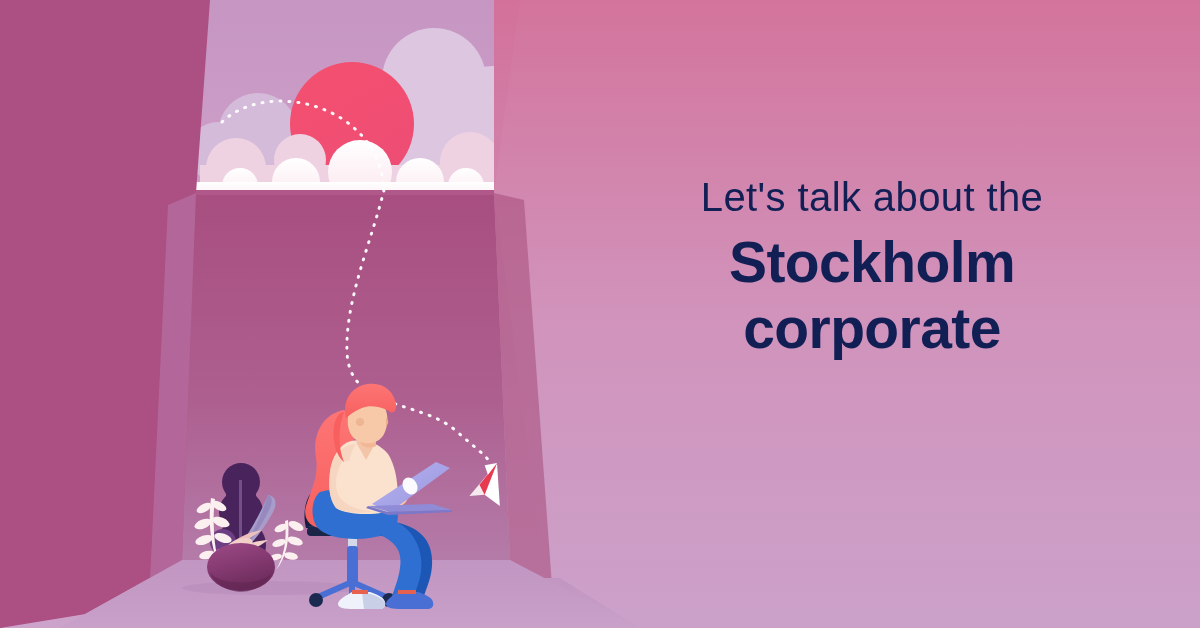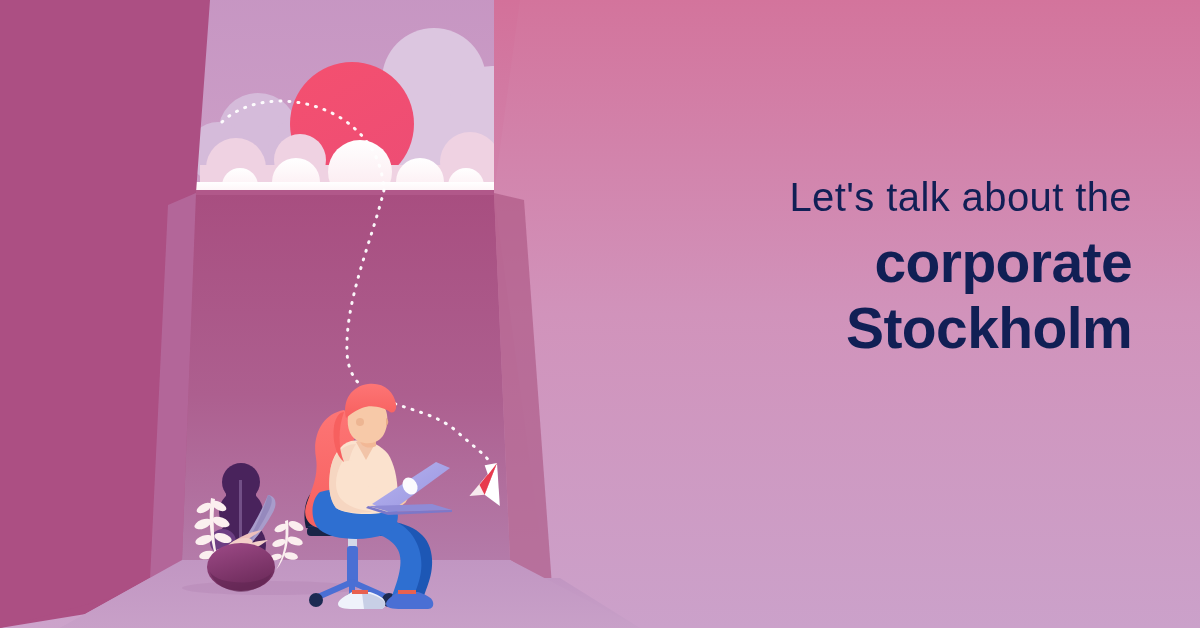--- a/index.html
+++ b/index.html
@@ -21,24 +21,24 @@
   #banner svg.layer {
     position: absolute;
     top: 0;
     left: 0;
     width: 1200px;
     height: 628px;
     display: block;
   }
   #headline {
     position: absolute;
-    right: 68px;
+    right: 58px;
     top: 176px;
     width: 540px;
-    text-align: right;
+    text-align: center;
     z-index: 40;
   }
   .line-light {
     font-family: "Liberation Sans", sans-serif;
     font-size: 40px;
     font-weight: 400;
     letter-spacing: 0.4px;
     color: #111F55;
     line-height: 1.08;
     margin: 0 0 10px 0;
@@ -317,17 +317,17 @@
         <path d="M 372,504 L 436,462 L 450,468 L 390,512 Z" fill="url(#gLaptop)"></path>
         <ellipse cx="410" cy="486" rx="7" ry="9" transform="rotate(-30 410 486)" fill="#FBFAFE"></ellipse>
         <path d="M 368,506 L 390,512 L 452,510 L 432,504 Z" fill="#8F8BD6"></path>
         <path d="M 368,506 L 388,512 L 452,510 L 452,512 L 388,515 L 366,508 Z" fill="#7C78C9"></path>
       </g>
     </g>
   </svg>
 
   <div id="headline">
     <p class="line-light">Let's talk about the</p>
+    <p class="line-bold">Stockholm</p>
     <p class="line-bold">corporate</p>
-    <p class="line-bold">Stockholm</p>
   </div>
 
 </div>
 
 </body></html>

